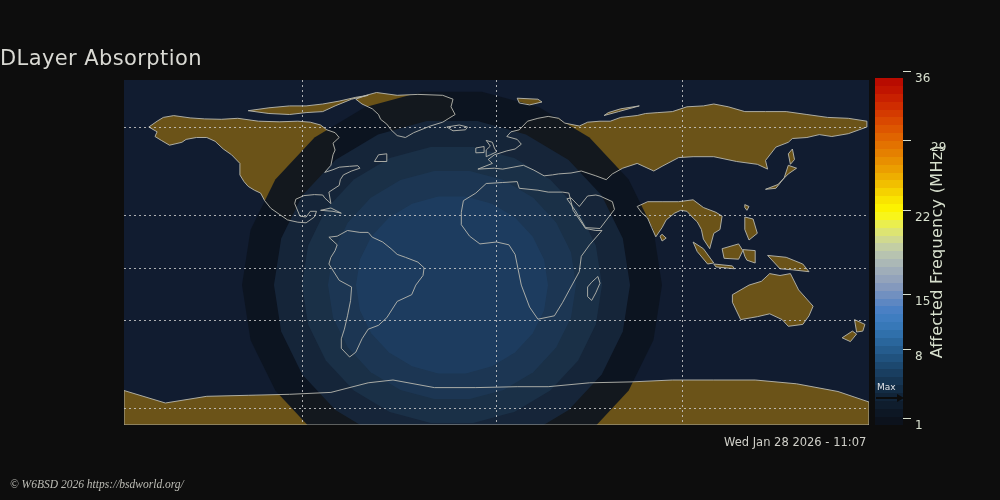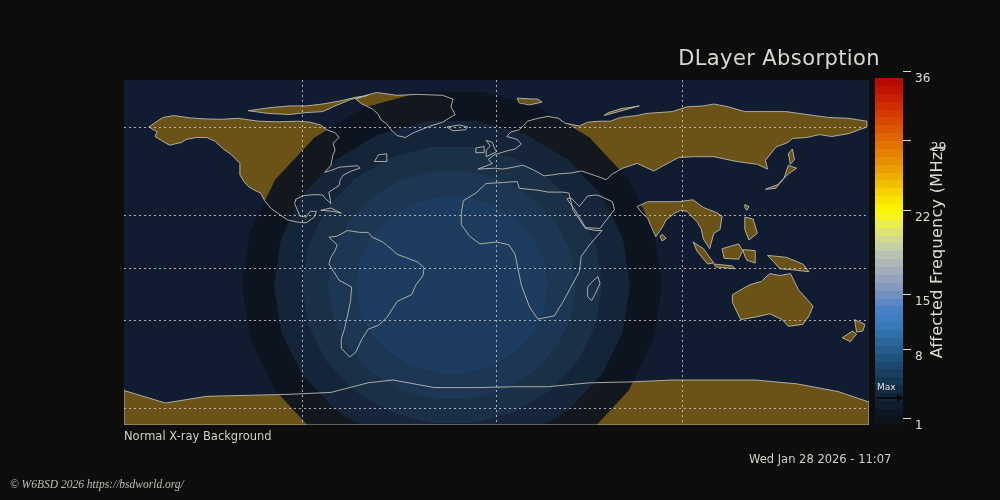--- a/index.html
+++ b/index.html
@@ -5,21 +5,21 @@
   html,body{margin:0;padding:0;background:#0d0d0d;}
   body{
     width:1000px;height:500px;overflow:hidden;position:relative;
     font-family:"DejaVu Sans","Liberation Sans",sans-serif;
     color:#d8d8d0;
   }
   #root{position:absolute;inset:0;background:#0d0d0d;}
 
   
   .title{
-    position:absolute;left:0;top:46px;width:880px;text-align:right;
+    position:absolute;left:0;top:46px;width:880px;text-align:left;
     font-size:21px;letter-spacing:.4px;color:#d9d9d3;
   }
 
   
   .map-wrap{
     position:absolute;left:124px;top:80px;width:745px;height:345px;
     background:#111c30;overflow:hidden;
   }
   .map-svg{position:absolute;left:0;top:0;width:745px;height:345px;display:block;}
 
@@ -48,21 +48,21 @@
   }
   .max-marker{position:absolute;left:876px;top:383px;width:30px;height:20px;}
   .max-marker .mx{font-size:9px;color:#dfe3e8;line-height:9px;padding-left:1px;}
   .max-marker .arw{position:relative;margin-top:2px;height:7px;}
   .max-marker .arw .shaft{position:absolute;left:0;top:3px;width:22px;height:2px;background:#0c0c0c;}
   .max-marker .arw .head{position:absolute;left:21px;top:0;width:0;height:0;
     border-top:4px solid transparent;border-bottom:4px solid transparent;border-left:7px solid #0c0c0c;}
 
   
   .status{position:absolute;left:124px;top:429px;font-size:11.5px;line-height:15px;color:#cfcfc8;}
-  .stamp{position:absolute;left:724px;top:452px;font-size:11.5px;color:#cfcfc8;margin-left:25px;}
+  .stamp{position:absolute;left:724px;top:435px;font-size:11.5px;color:#cfcfc8;}
   .copy{position:absolute;left:10px;top:478px;font-size:11.5px;font-style:italic;color:#bdbdb6;font-family:Liberation Serif, serif;}
 </style>
 </head>
 <body>
 
 <div id="root">
 
   <div class="title">DLayer Absorption</div>
 
   <div class="map-wrap">
@@ -237,18 +237,17 @@
   </div>
   <div class="max-marker">
     <div class="mx">Max</div>
     <div class="arw">
       <span class="shaft"></span>
         <span class="head"></span>
     </div>
   </div>
 
   <div class="status">
-    <div>Normal X-ray Background</div>
   </div>
 
   <div class="stamp">Wed Jan 28 2026 - 11:07</div>
   <div class="copy">© W6BSD 2026 https://bsdworld.org/</div>
 </div>
 
 </body></html>

